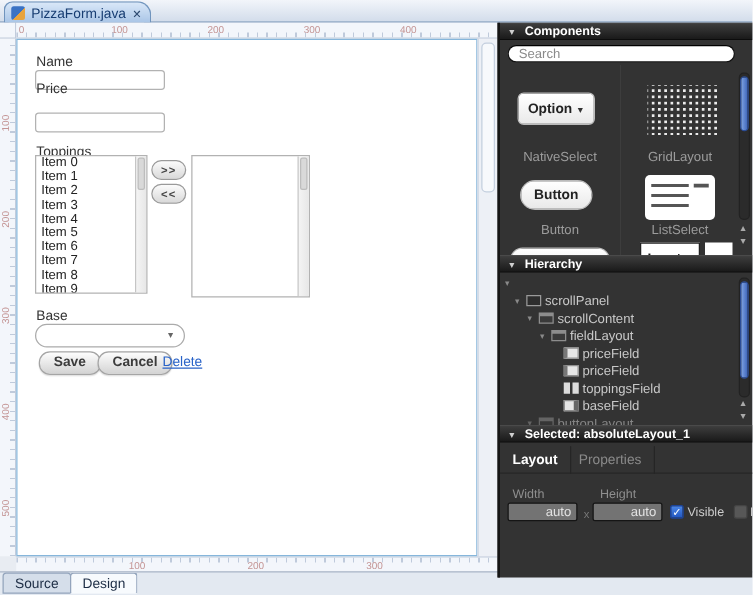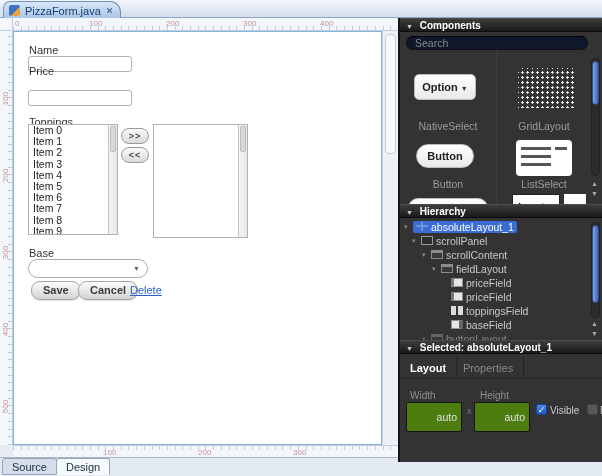--- a/index.html
+++ b/index.html
@@ -48,21 +48,21 @@
   .combo .arrow { position:absolute; right:7px; top:5px; font-size:7px; color:#666; }
   .btn { position:absolute; height:19px; background:linear-gradient(#fdfdfd,#d3d3d3); border:1px solid #a5a5a5; border-radius:9px;
     font-size:11px; font-weight:bold; color:#3c3c3c; padding:0 11px; line-height:17px; box-shadow:0 1px 1px rgba(0,0,0,0.12); }
   .link { position:absolute; font-size:11px; color:#2862c8; text-decoration:underline; }
 
   
   .panel { left:398px; top:18px; width:204px; height:444px; background:#333; border-left:2px solid #151515; z-index:4; overflow:hidden; }
   .sect-head { position:absolute; left:0; width:204px; height:14px; background:linear-gradient(#3d3d3d,#1a1a1a); border-top:1px solid #4a4a4a; border-bottom:1px solid #0c0c0c;
     color:#fff; font-size:10px; font-weight:bold; line-height:13px; padding-left:6px; }
   .sect-head .tri { font-size:7px; color:#cfcfcf; margin-right:4px; }
-  .search-pill { position:absolute; left:6px; top:18px; width:182px; height:14px; background:#0f172a; border:1px solid #111; border-top-color:#000;
+  .search-pill { position:absolute; left:6px; top:18px; width:182px; height:14px; background:#ffffff; border:1px solid #111; border-top-color:#000;
     border-radius:8px; color:#8a8a8a; font-size:10.5px; padding:3px 8px; outline:none; font-family:"Liberation Sans", sans-serif; }
   .search-pill::placeholder { color:#8a8a8a; }
   .palette { position:absolute; left:0; top:34px; width:192px; height:152px; overflow:hidden; }
   .pal-divider { position:absolute; left:96px; top:0; width:1px; height:152px; background:#292929; border-right:1px solid #3d3d3d; }
   .pal-label { position:absolute; width:96px; text-align:center; font-size:10.5px; color:#9c9c9c; }
   .tile-btn { position:absolute; background:linear-gradient(#ffffff,#e9e9e9); border:1px solid #bbb; color:#222; font-weight:bold; text-align:center; }
   .opt-tile { left:14px; top:22px; width:62px; height:26px; border-radius:5px; font-size:11px; line-height:24px; }
   .opt-tile .arrow { font-size:7px; color:#333; margin-left:3px; }
   .grid-tile { position:absolute; left:118px; top:16px; width:56px; height:40px;
     background-image:radial-gradient(circle,#ececec 1.2px, transparent 1.4px); background-size:5px 5px; background-position:2px 2px; }
@@ -91,21 +91,21 @@
   .ico-twin { background:linear-gradient(#dcdcdc,#dcdcdc) 0 0/5px 9px no-repeat, linear-gradient(#dcdcdc,#dcdcdc) 7px 0/5px 9px no-repeat; border:0; }
   .ico-combo { border:1px solid #909090; background:#e6e6e6; border-right:4px solid #666; }
   .sel-node { background:#3b6cd4; border-radius:2px; color:#fff; padding:0 3px; }
 
   
   .prop-tabs { position:absolute; left:0; top:339px; width:204px; height:22px; border-bottom:1px solid #272727; }
   .prop-tab { position:absolute; top:0; height:22px; line-height:22px; padding:0 10px; font-size:11px; border-right:1px solid #252525; }
   .prop-tab.active { color:#fff; font-weight:bold; }
   .prop-tab.inactive { color:#8a8a8a; }
   .dim-label { position:absolute; font-size:10px; color:#8f8f8f; }
-  .dim-input { position:absolute; width:56px; height:30px; background:#4d7c0f; border:1px solid #151515; border-radius:2px; color:#e2e2e2;
+  .dim-input { position:absolute; width:56px; height:15px; background:#737373; border:1px solid #151515; border-radius:2px; color:#e2e2e2;
     font-size:10.5px; text-align:right; padding:0 4px; outline:none; font-family:"Liberation Sans", sans-serif; }
   .dim-x { position:absolute; color:#7a7a7a; font-size:9px; }
   .chk { position:absolute; width:11px; height:11px; border-radius:2px; }
   .chk.on { background:linear-gradient(#4a86e8,#2257c0); border:1px solid #1b449c; color:#fff; font-size:9px; line-height:11px; text-align:center; }
   .chk.off { background:#575757; border:1px solid #444; }
   .chk-label { position:absolute; font-size:10px; color:#cccccc; }
 
   
   .bottom-bar { left:0; top:457px; width:602px; height:19px; background:#e3e9f1; border-top:1px solid #aab6c8; z-index:3; }
   .bottom-tab { position:absolute; top:458px; height:17px; line-height:16px; font-size:11px; color:#1c2c44; padding:0 9px;
@@ -243,21 +243,20 @@
   <span class="scroll-arrow" style="top:162px">▲</span>
   <span class="scroll-arrow" style="top:172px">▼</span>
 
   <div class="sect-head" style="top:186px">
     <span class="tri">▼</span>
     <span>Hierarchy</span>
   </div>
   <div class="tree">
     <div class="tree-row" style="left:4px; top:2px">
       <span class="exp">▾</span>
-      <span class="sel-node"><span class="tree-ico ico-abs"></span><span>absoluteLayout_1</span></span>
     </div>
     <div class="tree-row" style="left:12px; top:16px">
       <span class="exp">▾</span>
       <span class="tree-ico ico-panel"></span>
         <span>scrollPanel</span>
     </div>
     <div class="tree-row" style="left:22px; top:30px">
       <span class="exp">▾</span>
       <span class="tree-ico ico-layout"></span>
         <span>scrollContent</span>

